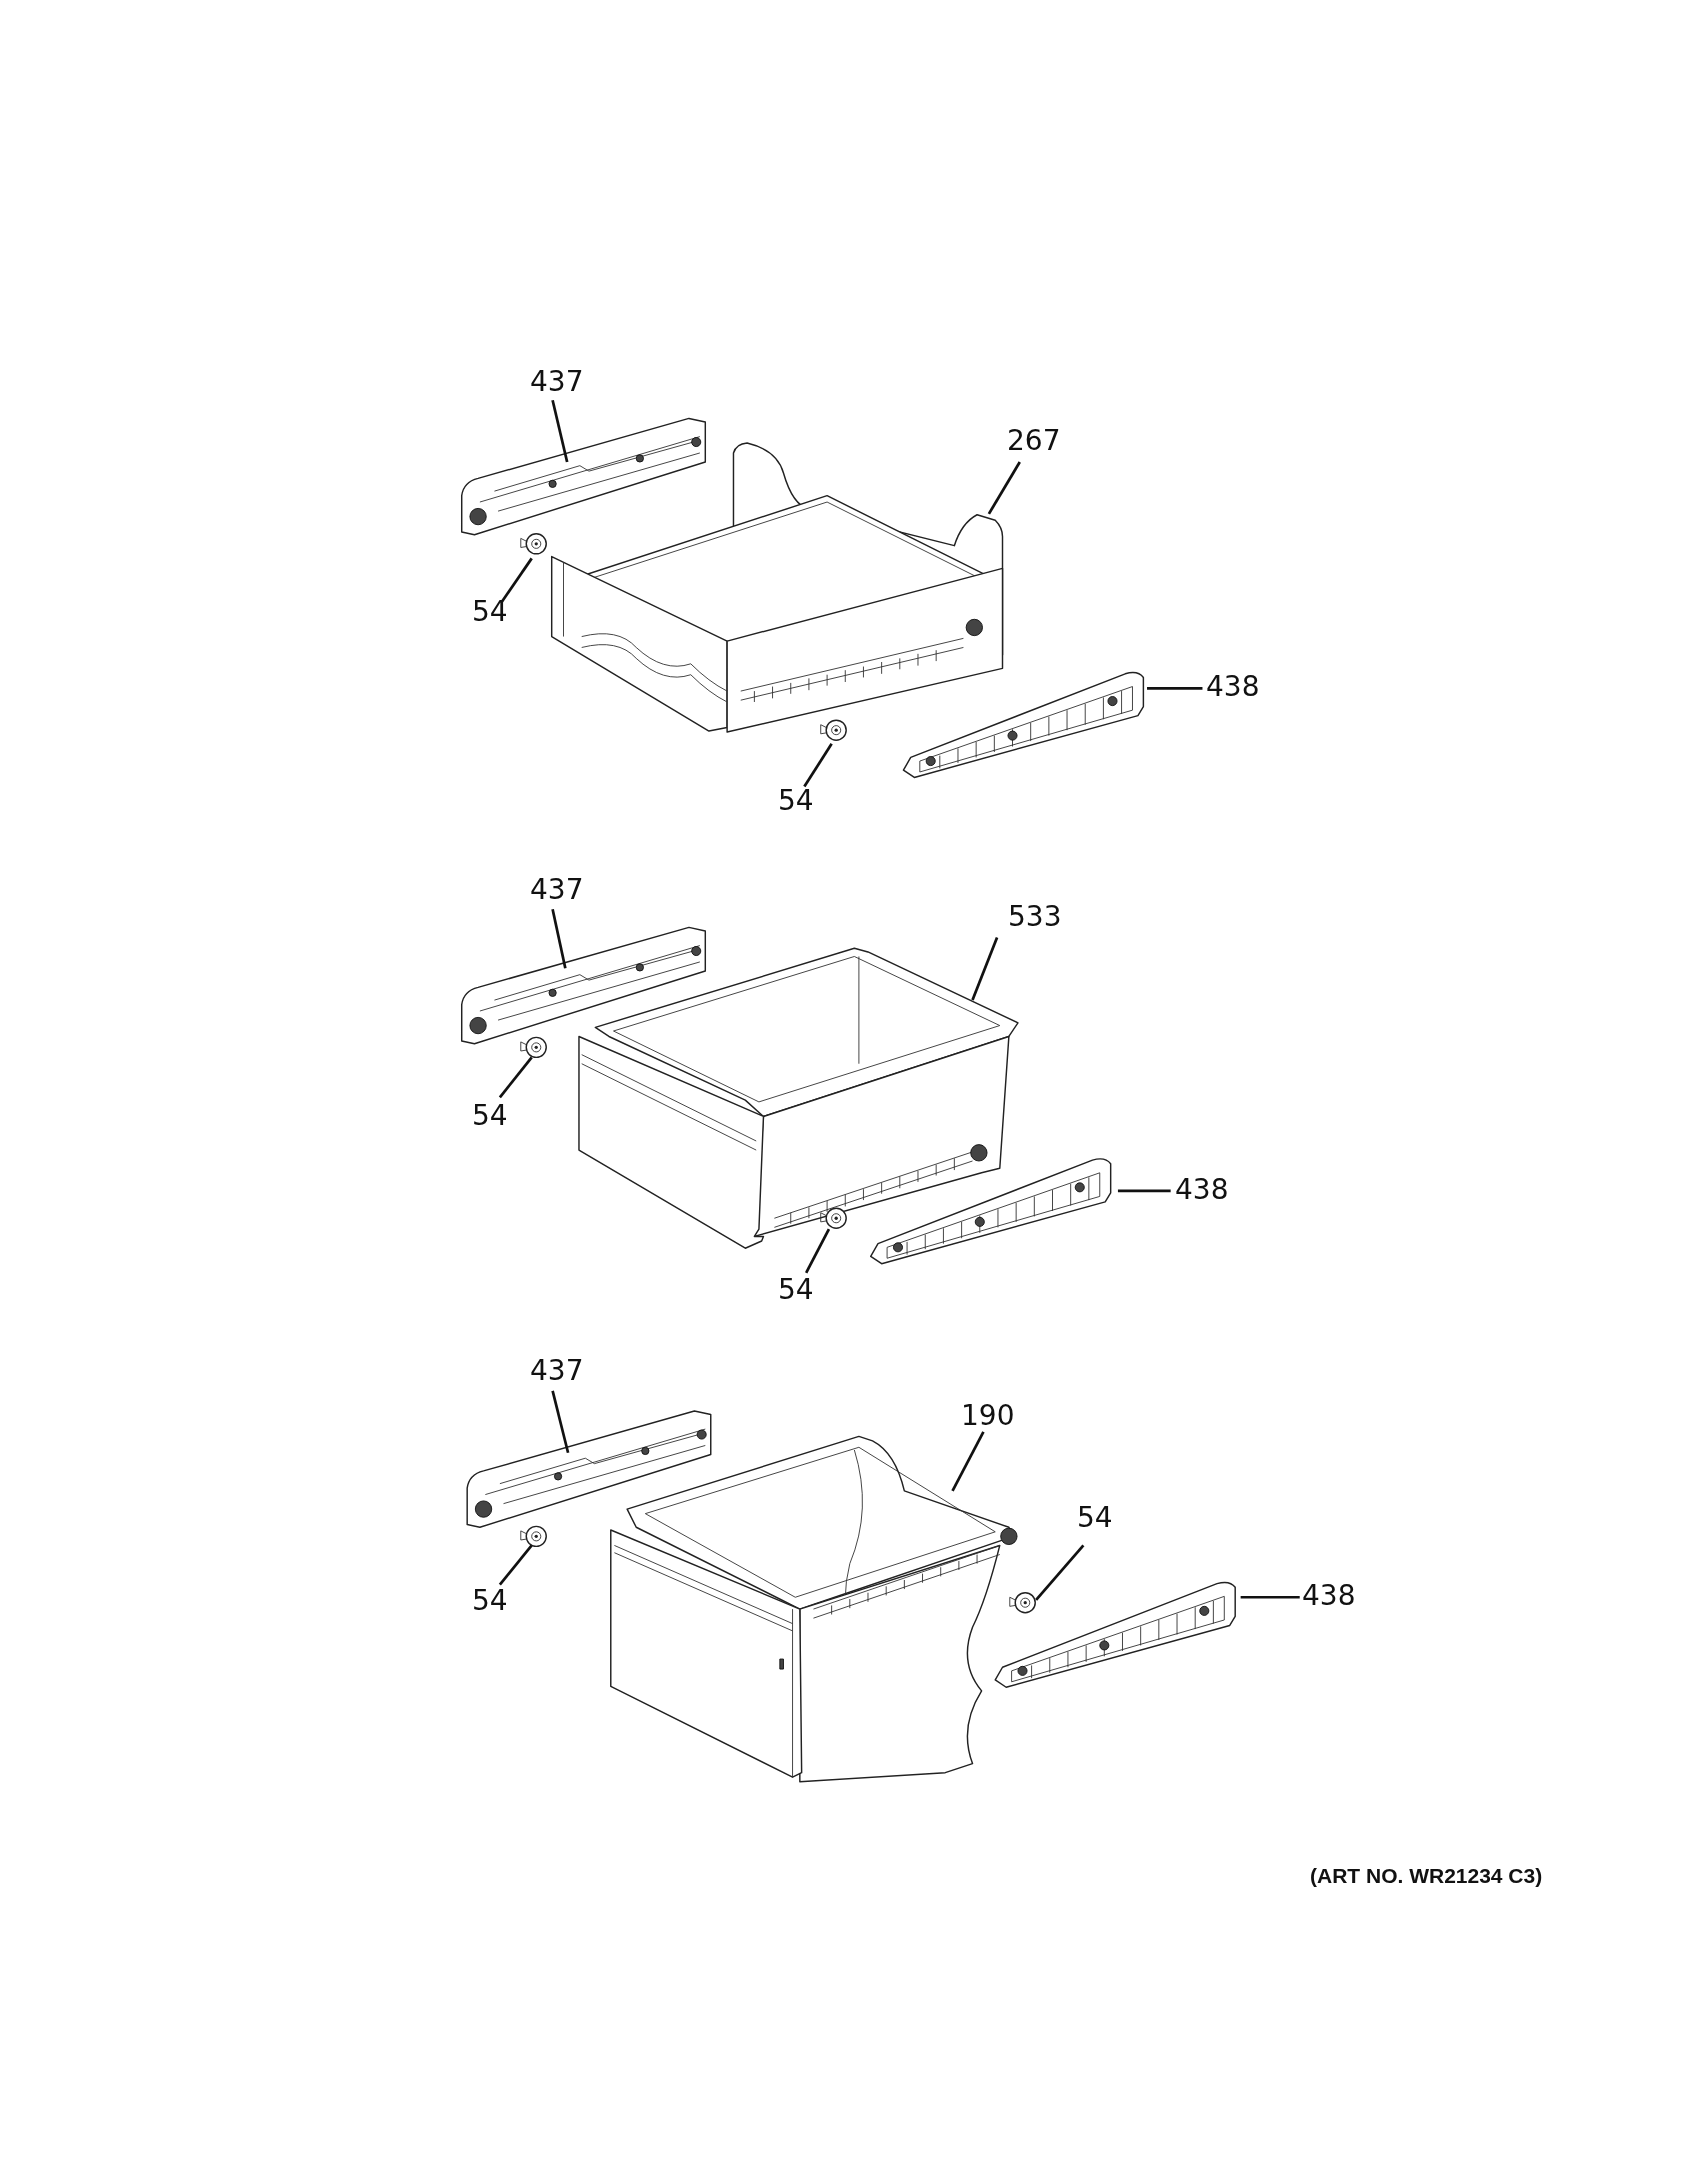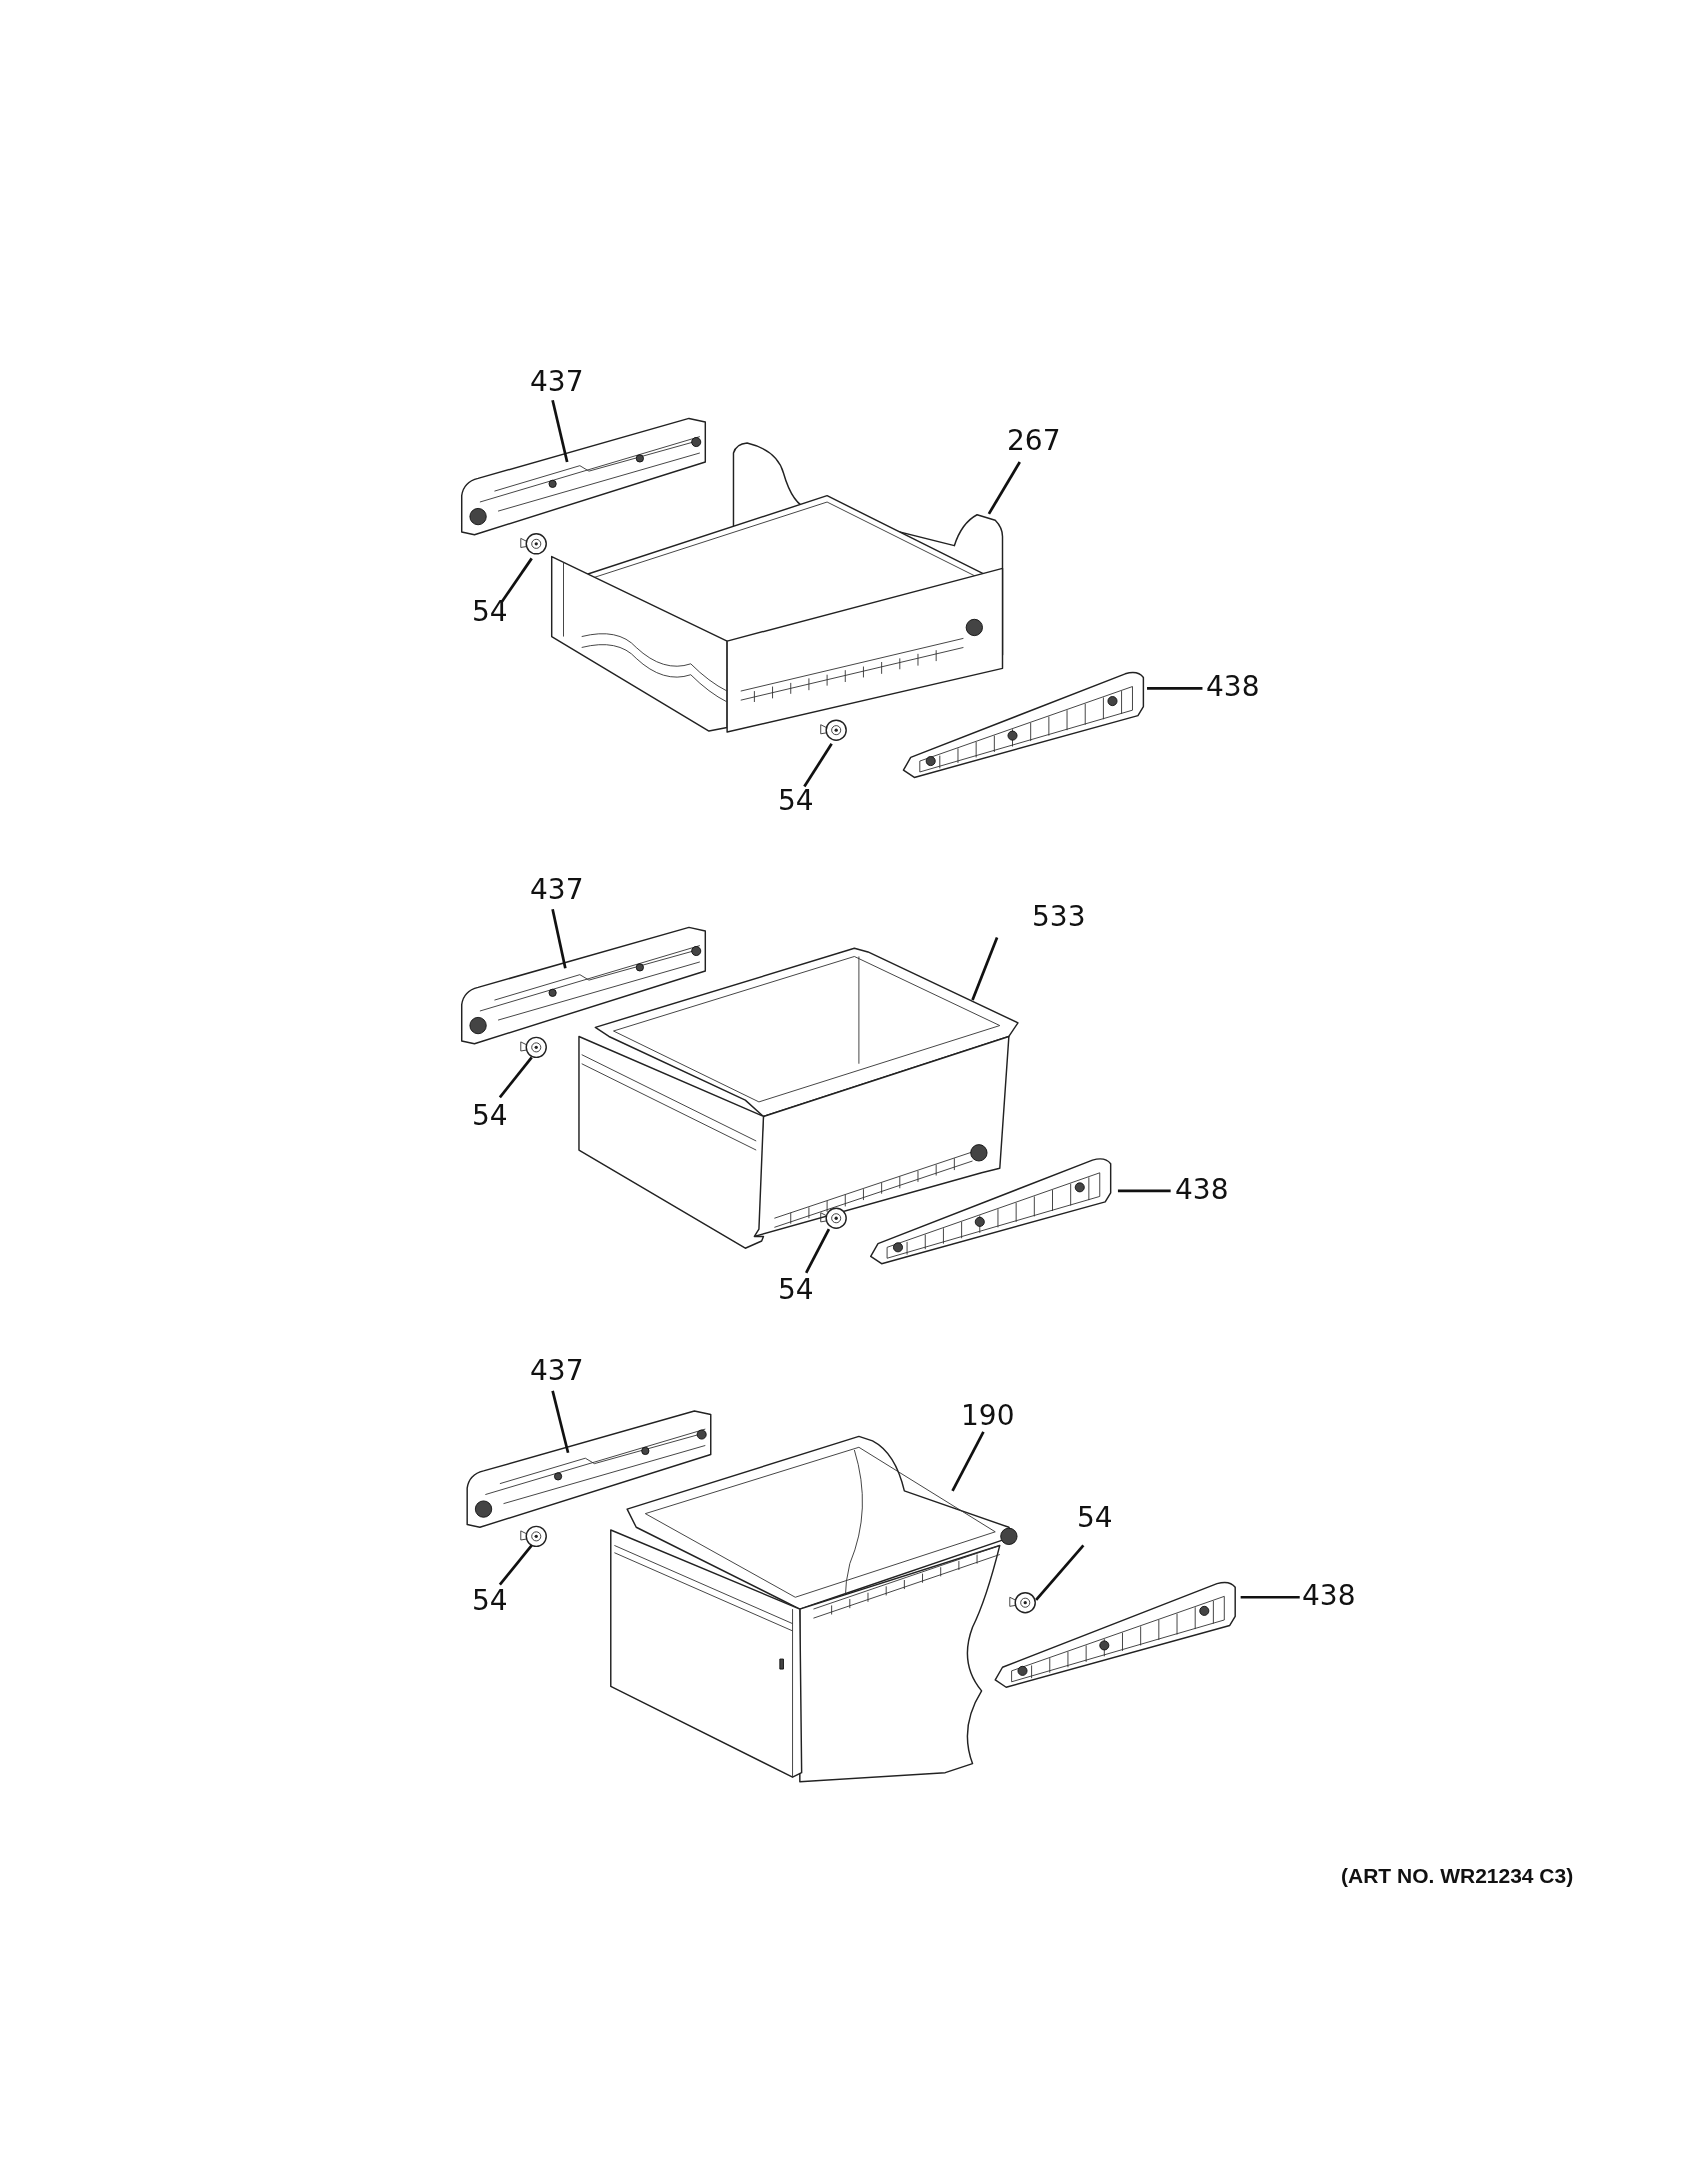--- a/index.html
+++ b/index.html
@@ -1,19 +1,19 @@
 <!DOCTYPE html>
 <html style="font-size:14.5px"><head>
 <meta charset="utf-8">
 <style>
   html,body{margin:0;padding:0;background:#ffffff;}
   #canvas{position:relative;width:1686px;height:1991px;background:#fff;overflow:hidden;}
   svg.art{position:absolute;left:0;top:0;}
   .callout{position:absolute;font-family:"DejaVu Sans",sans-serif;font-size:28px;color:#111;line-height:1;white-space:nowrap;}
-  .artno{position:absolute;font-family:"Liberation Sans",sans-serif;font-weight:bold;font-size:21px;color:#111;white-space:nowrap;margin-left:31px;}
+  .artno{position:absolute;font-family:"Liberation Sans",sans-serif;font-weight:bold;font-size:21px;color:#111;white-space:nowrap;}
   .ln{stroke:#222;stroke-width:1.6;fill:#fff;stroke-linejoin:round;}
   .thin{stroke:#333;stroke-width:1;fill:none;}
   .lead{stroke:#111;stroke-width:3;fill:none;}
   .dark{fill:#444;stroke:#111;stroke-width:1;}
 </style>
 </head>
 <body>
 
 <div id="canvas">
 <svg class="art" width="1686" height="2182" viewBox="0 0 1855 2400">
@@ -151,21 +151,21 @@
   <line class="lead" x1="1365" y1="1757" x2="1430" y2="1757"></line>
 </svg>
 
 <div class="callout" style="left:530px;top:368px">437</div>
 <div class="callout" style="left:1007px;top:427px">267</div>
 <div class="callout" style="left:472px;top:598px">54</div>
 <div class="callout" style="left:778px;top:787px">54</div>
 <div class="callout" style="left:1206px;top:673px">438</div>
 
 <div class="callout" style="left:530px;top:876px">437</div>
-<div class="callout" style="left:1032px;top:903px">533</div>
+<div class="callout" style="left:1008px;top:903px">533</div>
 <div class="callout" style="left:472px;top:1102px">54</div>
 <div class="callout" style="left:778px;top:1276px">54</div>
 <div class="callout" style="left:1175px;top:1176px">438</div>
 
 <div class="callout" style="left:530px;top:1357px">437</div>
 <div class="callout" style="left:961px;top:1402px">190</div>
 <div class="callout" style="left:472px;top:1587px">54</div>
 <div class="callout" style="left:1077px;top:1504px">54</div>
 <div class="callout" style="left:1302px;top:1582px">438</div>
 

